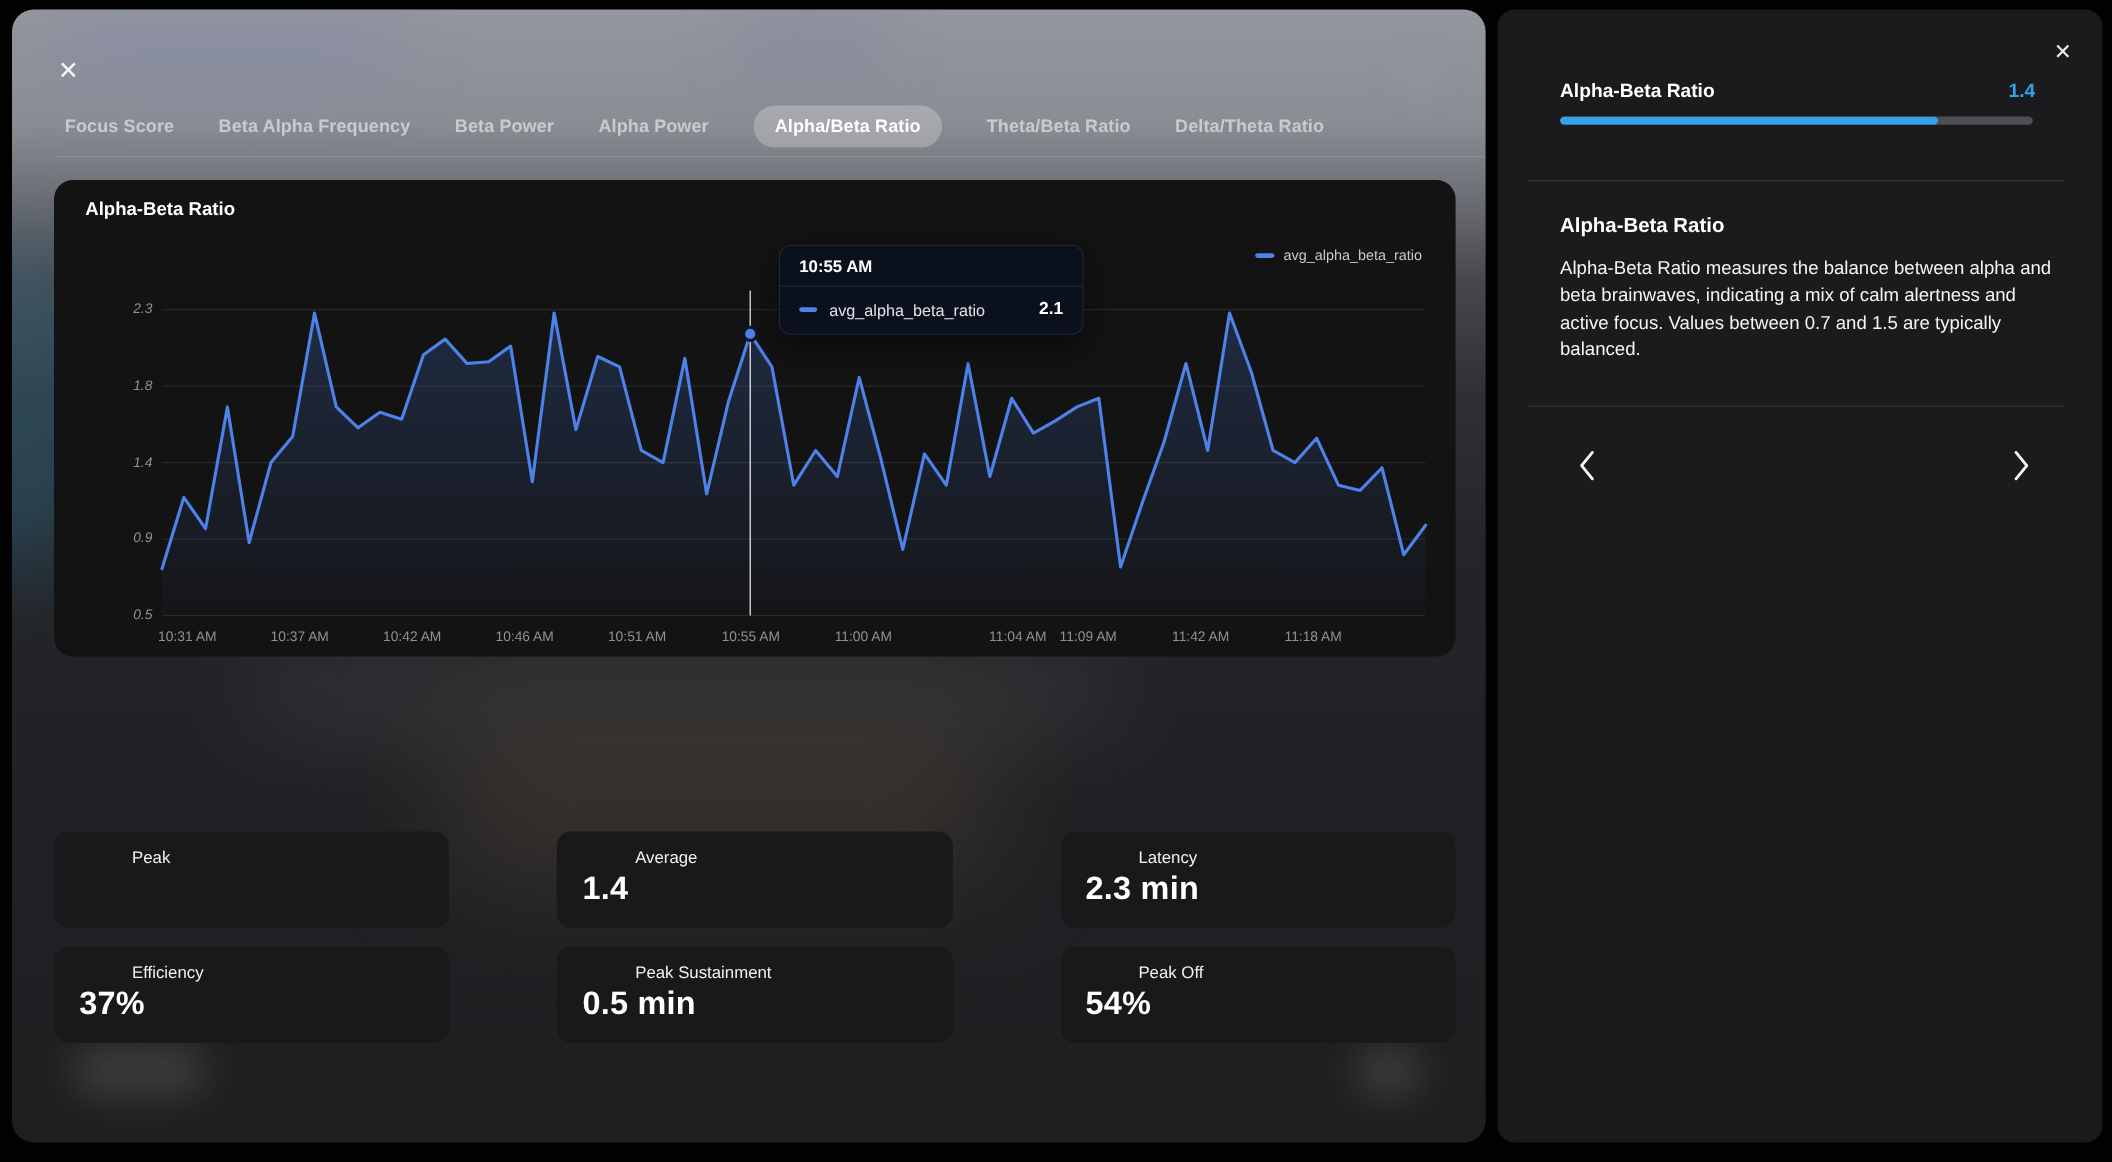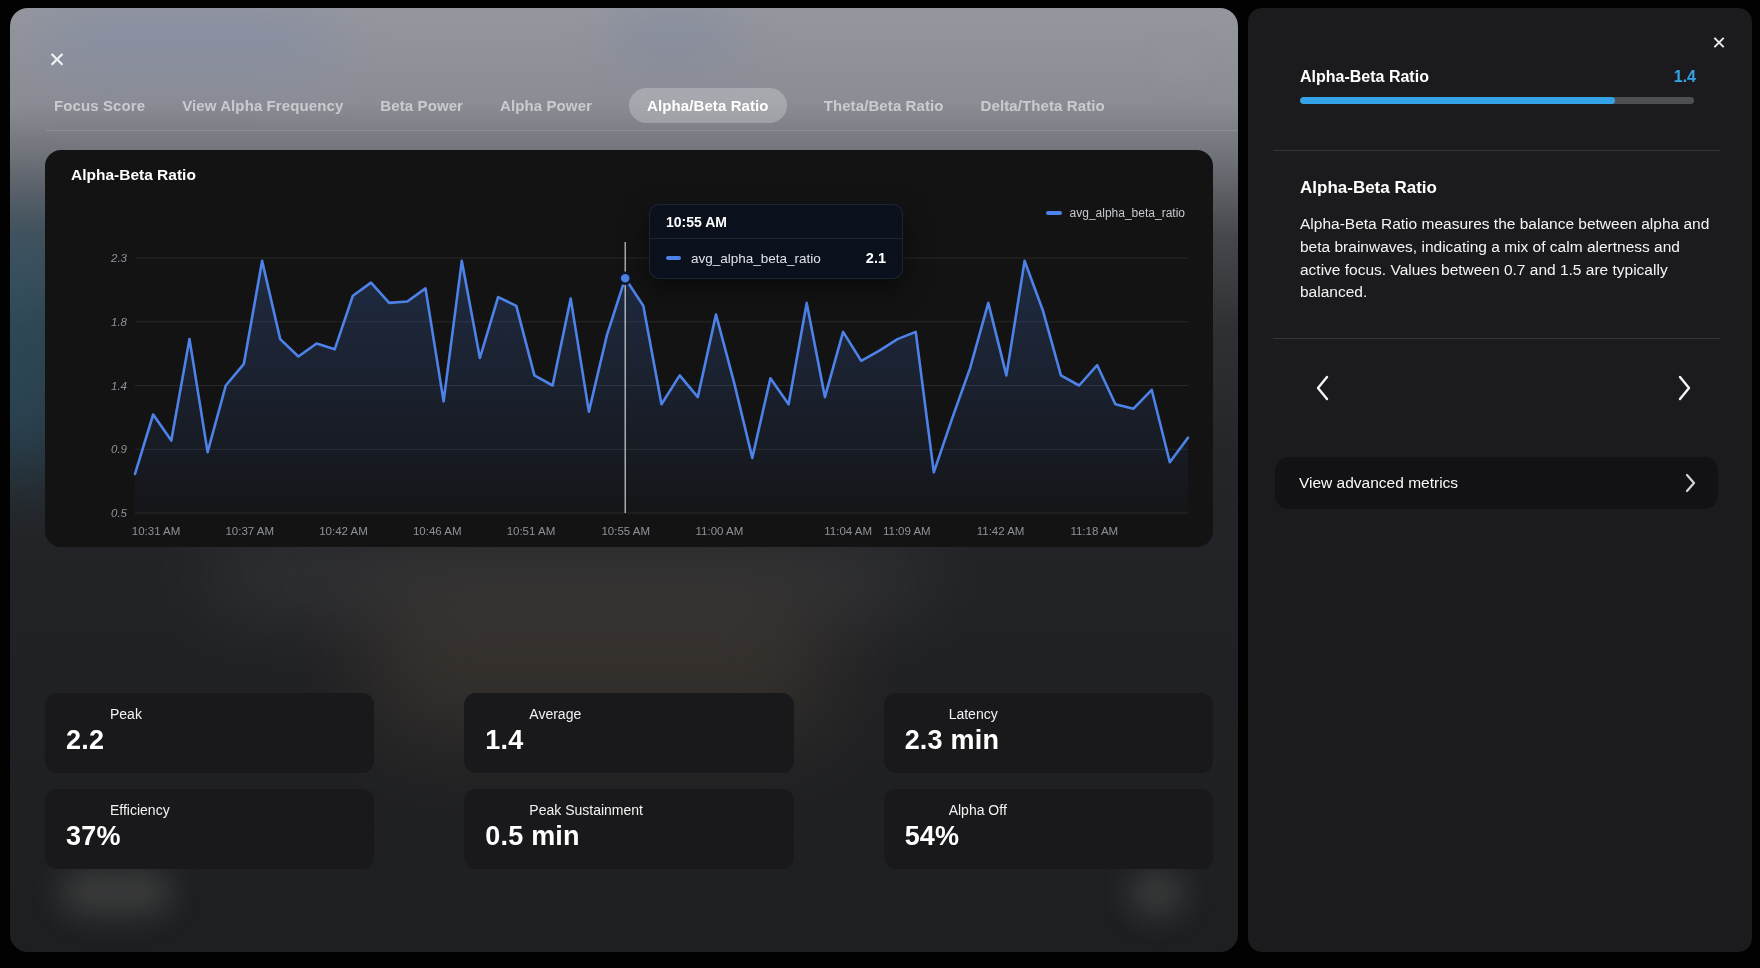--- a/index.html
+++ b/index.html
@@ -88,21 +88,21 @@
     <div class="blob b-strip"></div>
     <div class="blob b-brown"></div>
     <div class="blob b-ghost-bl"></div>
     <div class="blob b-ghost-br"></div>
     <div class="blob b-ghost-tr"></div>
 
     <div class="close-btn">✕</div>
 
     <div class="tabs" id="tabs">
         <div class="tab">Focus Score</div>
-        <div class="tab">View Alpha Frequency</div>
+        <div class="tab">Beta Alpha Frequency</div>
         <div class="tab">Beta Power</div>
         <div class="tab">Alpha Power</div>
         <div class="tab active">Alpha/Beta Ratio</div>
         <div class="tab">Theta/Beta Ratio</div>
         <div class="tab">Delta/Theta Ratio</div>
       </div>
     <div class="tab-underline"></div>
 
     <div class="chart-card">
       <div class="chart-title">Alpha-Beta Ratio</div>
@@ -160,40 +160,39 @@
           <span class="tooltip-dash" id="tooltip-dash" style="background: rgb(77, 130, 232);"></span>
           <span class="tooltip-series">avg_alpha_beta_ratio</span>
           <span class="tooltip-value">2.1</span>
         </div>
       </div>
     </div>
 
     <div class="stats" id="stats">
         <div class="stat-card">
           <div class="stat-label">Peak</div>
-          <div class="stat-value">2.2</div>
         </div>
         <div class="stat-card">
           <div class="stat-label">Average</div>
           <div class="stat-value">1.4</div>
         </div>
         <div class="stat-card">
           <div class="stat-label">Latency</div>
           <div class="stat-value">2.3 min</div>
         </div>
         <div class="stat-card">
           <div class="stat-label">Efficiency</div>
           <div class="stat-value">37%</div>
         </div>
         <div class="stat-card">
           <div class="stat-label">Peak Sustainment</div>
           <div class="stat-value">0.5 min</div>
         </div>
         <div class="stat-card">
-          <div class="stat-label">Alpha Off</div>
+          <div class="stat-label">Peak Off</div>
           <div class="stat-value">54%</div>
         </div>
       </div>
   </div>
 
   <aside class="sidebar">
     <div class="sb-close">✕</div>
 
     <div class="sb-head">
       <span class="sb-metric-name">Alpha-Beta Ratio</span>
@@ -214,21 +213,15 @@
       <svg width="15" height="26" viewBox="0 0 15 26">
         <polyline points="12,2 3,13 12,24" fill="none" stroke="#f5f5f6" stroke-width="2.4" stroke-linecap="round" stroke-linejoin="round"></polyline>
       </svg>
     </div>
     <div class="sb-nav-next">
       <svg width="15" height="26" viewBox="0 0 15 26">
         <polyline points="3,2 12,13 3,24" fill="none" stroke="#f5f5f6" stroke-width="2.4" stroke-linecap="round" stroke-linejoin="round"></polyline>
       </svg>
     </div>
 
-    <div class="sb-adv-btn">
-      <span class="sb-adv-label">View advanced metrics</span>
-      <svg width="11" height="20" viewBox="0 0 11 20">
-        <polyline points="2,2 9,10 2,18" fill="none" stroke="#d6d6d8" stroke-width="2.2" stroke-linecap="round" stroke-linejoin="round"></polyline>
-      </svg>
-    </div>
   </aside>
 
 </div>
 
 </body></html>

